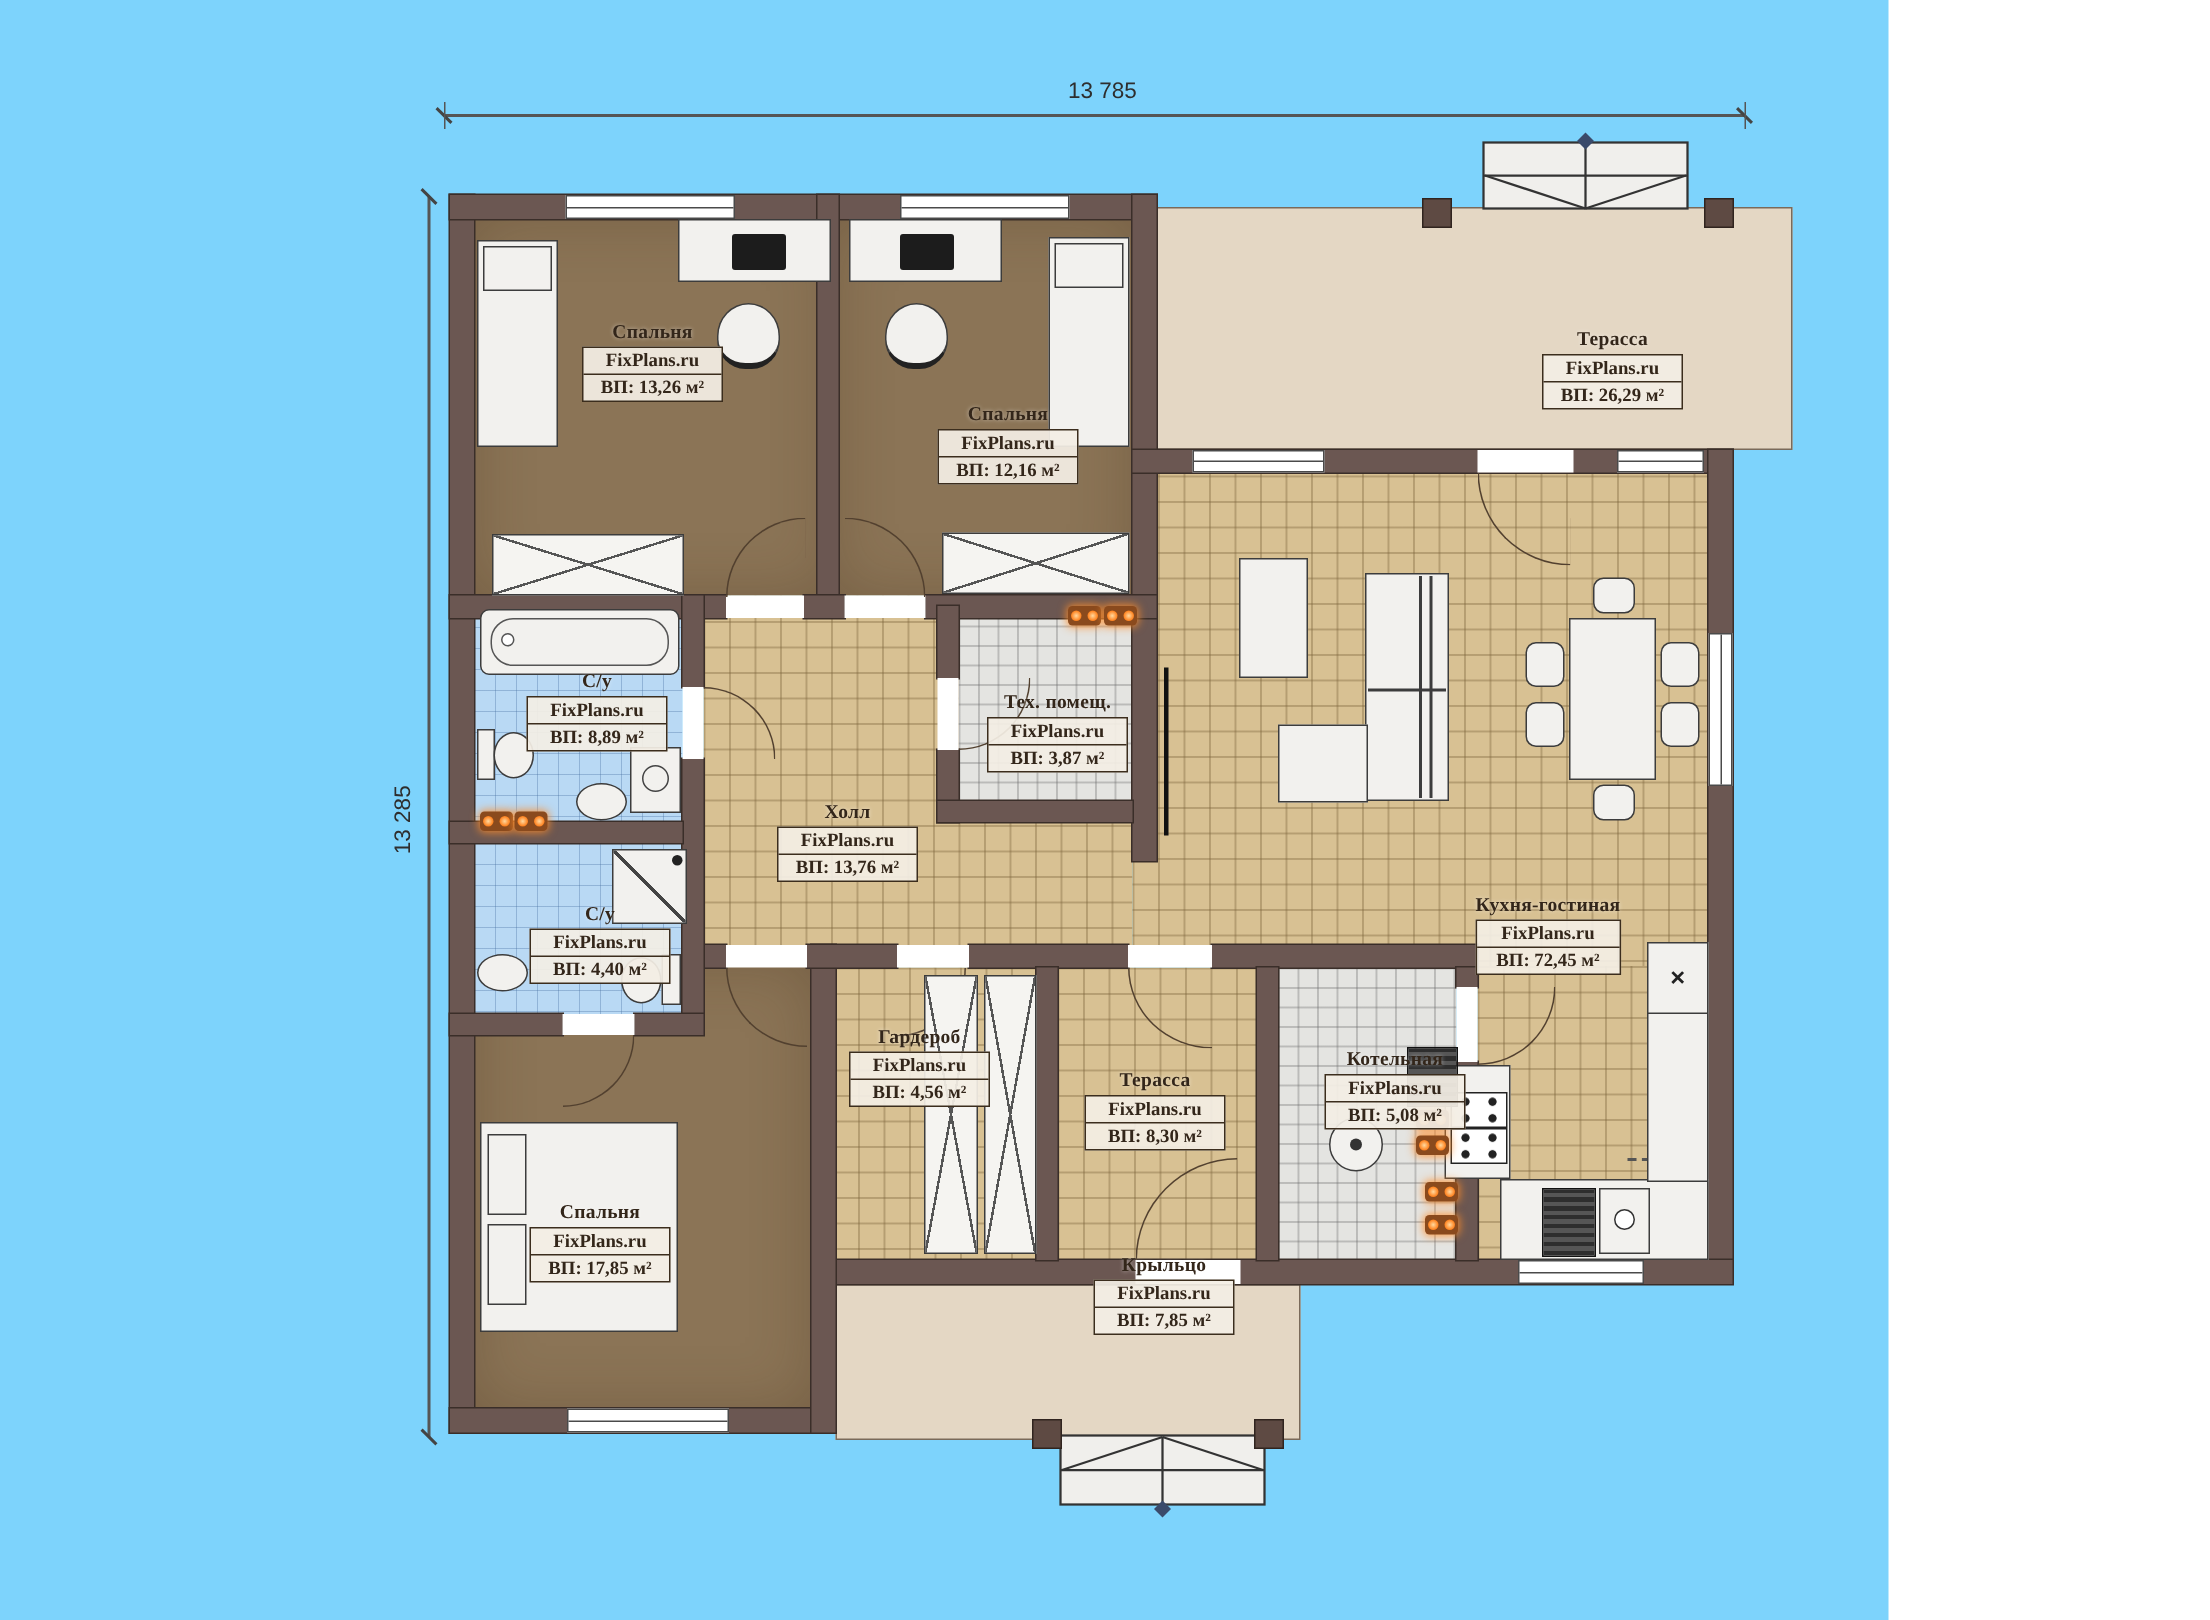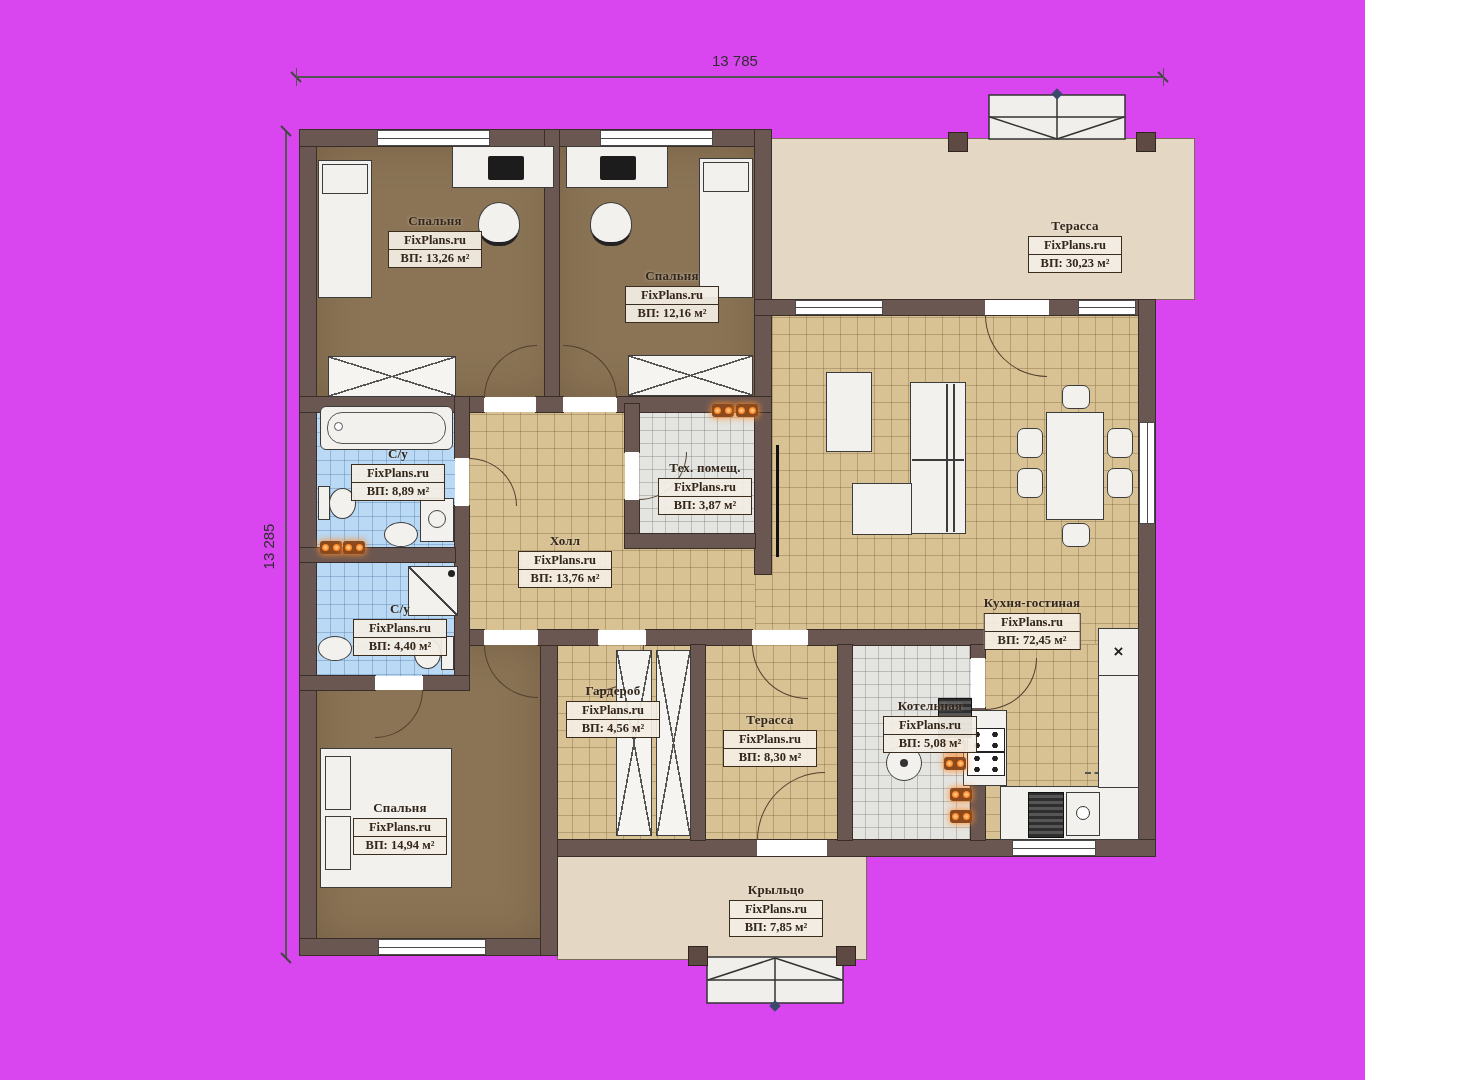--- a/index.html
+++ b/index.html
@@ -1,16 +1,16 @@
 <!DOCTYPE html>
 <html><head>
 <meta charset="utf-8">
 <style>
   html,body{margin:0;padding:0;background:#fff;font-family:"Liberation Sans",sans-serif;}
-  #plan{position:relative;width:1365px;height:1080px;background:#d946ef;overflow:hidden;}
+  #plan{position:relative;width:1259px;height:1080px;background:#7dd3fc;overflow:hidden;}
   .abs{position:absolute;box-sizing:border-box;}
   .wall{position:absolute;background:#6b5752;box-shadow:0 0 0 1px #3a2e29;z-index:5;}
   .floor{position:absolute;z-index:1;box-sizing:border-box;}
   .f-tan{background-color:#d8c193;background-image:linear-gradient(rgba(125,100,60,.38) 1px,transparent 1px),linear-gradient(90deg,rgba(125,100,60,.38) 1px,transparent 1px);background-size:17px 17px;}
   .f-blue{background-color:#b9d9f4;background-image:linear-gradient(rgba(70,110,160,.35) 1px,transparent 1px),linear-gradient(90deg,rgba(70,110,160,.35) 1px,transparent 1px);background-size:14px 14px;}
   .f-gray{background-color:#e4e4e1;background-image:linear-gradient(rgba(110,110,110,.35) 1px,transparent 1px),linear-gradient(90deg,rgba(110,110,110,.35) 1px,transparent 1px);background-size:13px 13px;}
   .f-brown{background-color:#8b7456;box-shadow:inset 0 0 40px rgba(60,40,20,.25);}
   .f-beige{background-color:#e4d7c4;border:1px solid #7a6a5a;}
   .furn{position:absolute;background:#f2f1ee;border:1.5px solid #3c3c3c;box-sizing:border-box;z-index:8;}
   .rnd{border-radius:7px;}
@@ -276,21 +276,21 @@
     <div class="nm">Спальня</div>
     <div class="bx">
         <div class="wm">FixPlans.ru</div>
     <div class="ar">ВП: 12,16 м²</div>
       </div>
   </div>
   <div class="label" style="left:1075px;top:218px;">
     <div class="nm">Терасса</div>
     <div class="bx">
         <div class="wm">FixPlans.ru</div>
-    <div class="ar">ВП: 30,23 м²</div>
+    <div class="ar">ВП: 26,29 м²</div>
       </div>
   </div>
   <div class="label" style="left:398px;top:446px;">
     <div class="nm">С/у</div>
     <div class="bx">
         <div class="wm">FixPlans.ru</div>
     <div class="ar">ВП: 8,89 м²</div>
       </div>
   </div>
   <div class="label" style="left:705px;top:460px;">
@@ -339,24 +339,24 @@
     <div class="nm">Котельная</div>
     <div class="bx">
         <div class="wm">FixPlans.ru</div>
     <div class="ar">ВП: 5,08 м²</div>
       </div>
   </div>
   <div class="label" style="left:400px;top:800px;">
     <div class="nm">Спальня</div>
     <div class="bx">
         <div class="wm">FixPlans.ru</div>
-    <div class="ar">ВП: 14,94 м²</div>
-      </div>
-  </div>
-  <div class="label" style="left:756px;top:882px;padding-left:40px;">
+    <div class="ar">ВП: 17,85 м²</div>
+      </div>
+  </div>
+  <div class="label" style="left:756px;top:835px;padding-left:40px;">
     <div class="nm">Крыльцо</div>
     <div class="bx">
         <div class="wm">FixPlans.ru</div>
     <div class="ar">ВП: 7,85 м²</div>
       </div>
   </div>
 
 </div>
 
 </body></html>

